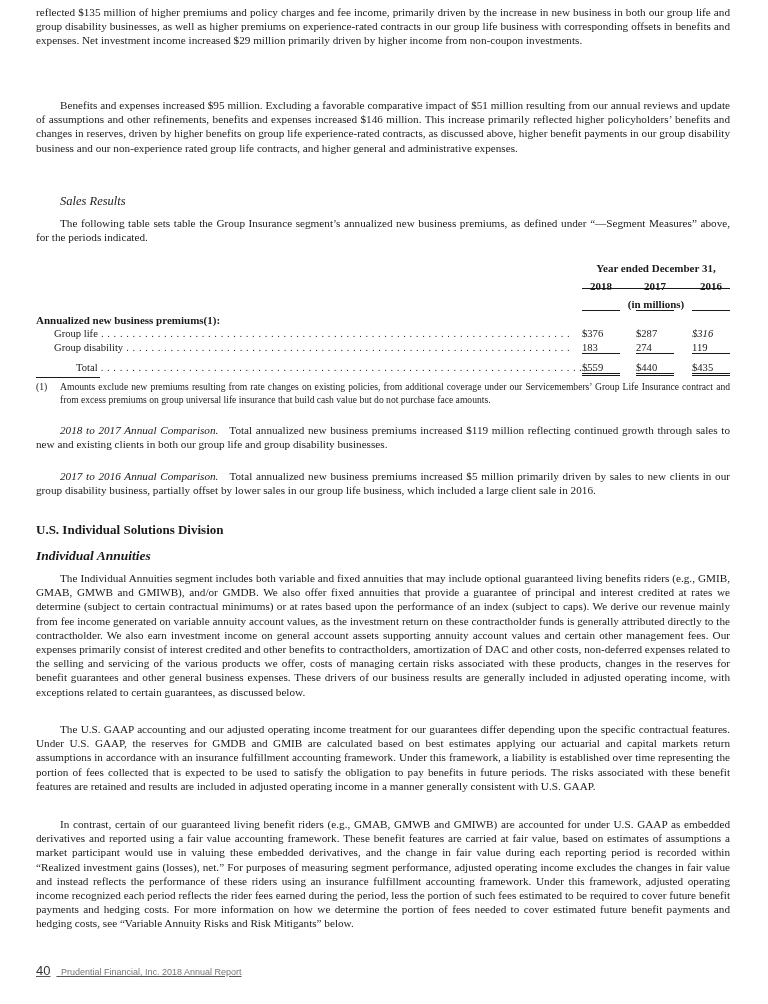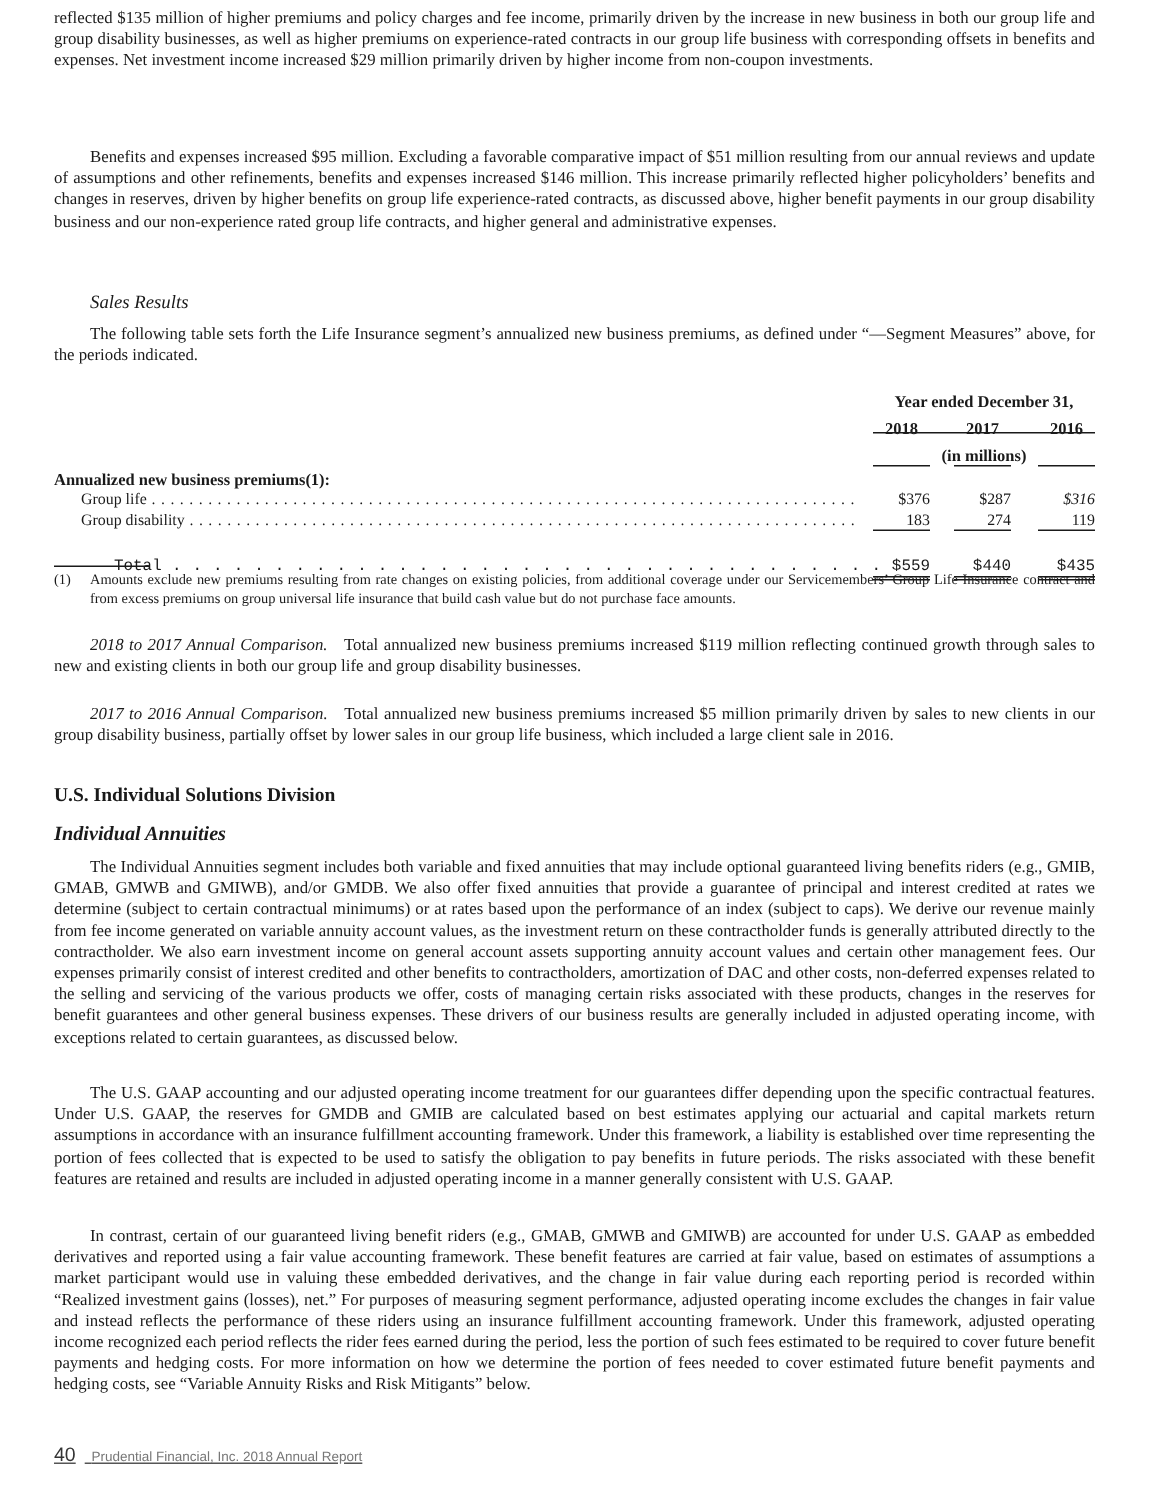--- a/index.html
+++ b/index.html
@@ -42,21 +42,21 @@
     .tbl .row { position: absolute; left: 0; width: 694px; height: 14px; }
     .tbl .row .label {
       position: absolute; left: 18px; width: 520px; overflow: hidden; white-space: nowrap;
     }
     .tbl .row .label.total { left: 40px; }
     .tbl .row .label::after {
       content: " . . . . . . . . . . . . . . . . . . . . . . . . . . . . . . . . . . . . . . . . . . . . . . . . . . . . . . . . . . . . . . . . . . . . . . . . . . . . . . . . . . . . . . . . . . . . . . . . . . . . . . . . . . . . . . . . . . . . . . . . . . . . . . . . . . . . . . . . . . . . . . . . . . .";
       letter-spacing: 0.5px;
     }
     .tbl .row .cell {
-      position: absolute; width: 38px; text-align: right; top: 0;
+      position: absolute; width: 38px; top: 0;
     }
     .tbl .row.sub .cell { border-bottom: 1px solid #1a1a1a; }
     .tbl .row.total .cell { border-bottom: 3px double #1a1a1a; }
 
     .rule-short { position: absolute; left: 0; width: 64px; height: 0; border-top: 1px solid #1a1a1a; }
     .footnote { position: absolute; left: 0; width: 694px; font-size: 9.6px; line-height: 12.5px; }
     .footnote .num { position: absolute; left: 0; top: 0; }
     .footnote .text { margin-left: 24px; text-align: justify; }
 
     .footer {
@@ -75,21 +75,21 @@
     <p class="body">reflected $135 million of higher premiums and policy charges and fee income, primarily driven by the increase in new business in both our group life and group disability businesses, as well as higher premiums on experience-rated contracts in our group life business with corresponding offsets in benefits and expenses. Net investment income increased $29 million primarily driven by higher income from non-coupon investments.</p>
   </div>
 
   <div class="abs" style="top:98px;">
     <p class="body indent">Benefits and expenses increased $95 million. Excluding a favorable comparative impact of $51 million resulting from our annual reviews and update of assumptions and other refinements, benefits and expenses increased $146 million. This increase primarily reflected higher policyholders’ benefits and changes in reserves, driven by higher benefits on group life experience-rated contracts, as discussed above, higher benefit payments in our group disability business and our non-experience rated group life contracts, and higher general and administrative expenses.</p>
   </div>
 
   <div class="abs subhead-italic" style="top:194px; left:24px;">Sales Results</div>
 
   <div class="abs" style="top:216px;">
-    <p class="body indent">The following table sets forth the Life Insurance segment’s annualized new business premiums, as defined under “—Segment Measures” above, for the periods indicated.</p>
+    <p class="body indent">The following table sets table the Group Insurance segment’s annualized new business premiums, as defined under “—Segment Measures” above, for the periods indicated.</p>
   </div>
 
   <div class="tbl" style="top:262px; height:100px;">
     <div class="hdr-group">Year ended December 31,</div>
     <div class="year" style="left:546px;">2018</div>
     <div class="year" style="left:600px;">2017</div>
     <div class="year" style="left:656px;">2016</div>
     <div class="units">(in millions)</div>
     <div class="caption">Annualized new business premiums(1):</div>
 
@@ -98,21 +98,21 @@
       <span class="cell" style="left:546px;">$376</span>
       <span class="cell" style="left:600px;">$287</span>
       <span class="cell" style="left:656px;font-style:italic;">$316</span>
     </div>
     <div class="row sub" style="top:80px;">
       <span class="label">Group disability</span>
       <span class="cell" style="left:546px;">183</span>
       <span class="cell" style="left:600px;">274</span>
       <span class="cell" style="left:656px;">119</span>
     </div>
-    <div class="row total" style="top:110px;font-family:Liberation Mono, monospace;">
+    <div class="row total" style="top:100px;">
       <span class="label total">Total</span>
       <span class="cell" style="left:546px;">$559</span>
       <span class="cell" style="left:600px;">$440</span>
       <span class="cell" style="left:656px;">$435</span>
     </div>
   </div>
 
   <div class="rule-short" style="top:377px;"></div>
   <div class="footnote" style="top:381px;">
     <span class="num">(1)</span>

